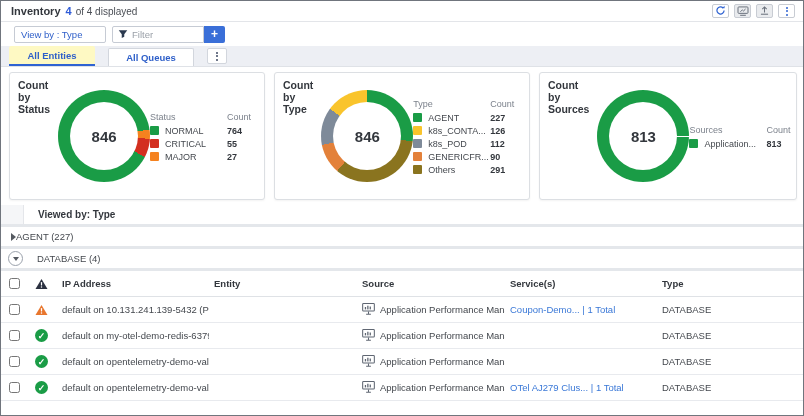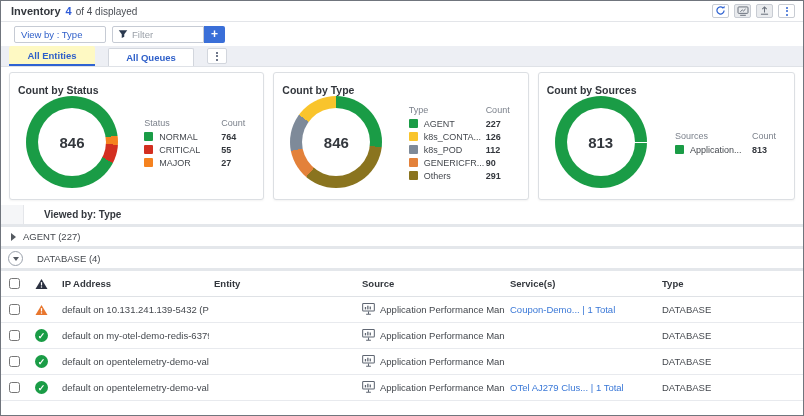--- a/index.html
+++ b/index.html
@@ -29,43 +29,43 @@
   .add-btn { width:21px; height:17px; background:#3a6fd8; border:none; border-radius:0 2px 2px 0; color:#fff; font-size:12px; line-height:15px; cursor:pointer; font-weight:bold; }
 
   
   .tabstrip { height:21px; background:#edeff4; display:flex; align-items:stretch; padding-left:8px; gap:13px; border-bottom:1px solid #dfe2e7; flex:none; }
   .tab { width:86px; font-size:9.5px; font-weight:bold; color:#2e5fc9; display:flex; align-items:center; justify-content:center; cursor:pointer; background:#fff; border:1px solid #d2d6dd; border-bottom:none; margin:2px 0 0 0; border-radius:2px 2px 0 0; }
   .tab.active { background:#fef9c3; border:none; border-bottom:2px solid #2f63d2; margin:0; }
   .tab-kebab { width:20px; background:#fff; border:1px solid #d2d6dd; margin:2px 0 2px 0; border-radius:2px; display:flex; align-items:center; justify-content:center; cursor:pointer; }
 
   
   .cards { display:flex; gap:9px; padding:5px 8px; flex:none; }
-  .card { width:256px; height:128px; border:1px solid #dcdfe3; border-radius:3px; background:#fff; box-shadow:0 1px 2px rgba(0,0,0,.05); padding:12px 8px; display:flex; flex-direction:column;justify-content:center; }
+  .card { width:256px; height:128px; border:1px solid #dcdfe3; border-radius:3px; background:#fff; box-shadow:0 1px 2px rgba(0,0,0,.05); padding:6px 8px; display:flex; flex-direction:row; }
   .card:last-child { width:258px; }
   .card-title { font-size:10.5px; font-weight:bold; color:#33373d; }
   .card-body { flex:1; display:flex; align-items:center; }
   .donut { width:92px; height:92px; border-radius:50%; margin-left:8px; display:flex; align-items:center; justify-content:center; flex:none; }
   .hole { width:68px; height:68px; border-radius:50%; background:#fff; display:flex; align-items:center; justify-content:center; font-size:15px; font-weight:bold; color:#33373d; }
   .legend { margin-left:auto; margin-right:10px; }
   .lg-row { display:grid; grid-template-columns:15px 62px auto; align-items:center; height:13px; }
   .lg-head { color:#7c828c; font-size:9px; height:15px; }
   .lg-head span:first-child { grid-column:1 / span 2; }
   .swatch { width:9px; height:9px; border-radius:1px; }
   .lg-label { font-size:9px; color:#44484e; white-space:nowrap; }
   .lg-count { font-size:9px; font-weight:bold; color:#33373d; }
 
   
   .list { flex:1; background:#fff; display:flex; flex-direction:column; overflow:hidden; }
   .sec-row { height:22px; background:#fff; border-bottom:3px solid #e4e7eb; display:flex; align-items:center; flex:none; }
   .viewedby-cell { width:23px; height:100%; border-right:1px solid #e4e6ea; background:#f5f6f8; flex:none; }
-  .viewedby-label { font-size:10px; font-weight:bold; color:#33373d; margin-left:20px; }
+  .viewedby-label { font-size:10px; font-weight:bold; color:#33373d; margin-left:14px; }
   .grp-caret-right { width:0; height:0; border-left:5px solid #555a61; border-top:4px solid transparent; border-bottom:4px solid transparent; margin-left:10px; cursor:pointer; }
   .grp-circle { width:15px; height:15px; border-radius:50%; border:1px solid #9aa1ab; margin-left:7px; display:flex; align-items:center; justify-content:center; cursor:pointer; background:#fff; }
   .caret-down { width:0; height:0; border-top:4px solid #555a61; border-left:3.5px solid transparent; border-right:3.5px solid transparent; }
-  .grp-label { font-size:9.5px; color:#44484e; margin-left:7px; }
+  .grp-label { font-size:9.5px; color:#44484e; }
   .sec-row .grp-label2 { margin-left:14px; }
 
   .tgrid { display:grid; grid-template-columns:30px 26px 152px 148px 148px 152px 1fr; align-items:center; }
   .thead { height:26px; border-bottom:1px solid #dfe2e6; font-weight:bold; font-size:9.5px; color:#33373d; flex:none; }
   .trow { height:26px; border-bottom:1px solid #e8eaee; font-size:9.5px; color:#44484e; flex:none; }
   .cb { width:11px; height:11px; margin-left:8px; cursor:pointer; }
   .cell-pad { padding-left:5px; white-space:nowrap; overflow:hidden; }
   .src-cell { display:flex; align-items:center; gap:5px; }
   .link { color:#3a78d7; cursor:pointer; text-decoration:none; white-space:nowrap; }
   .warn-ic { display:inline-flex; margin-left:4px; }

